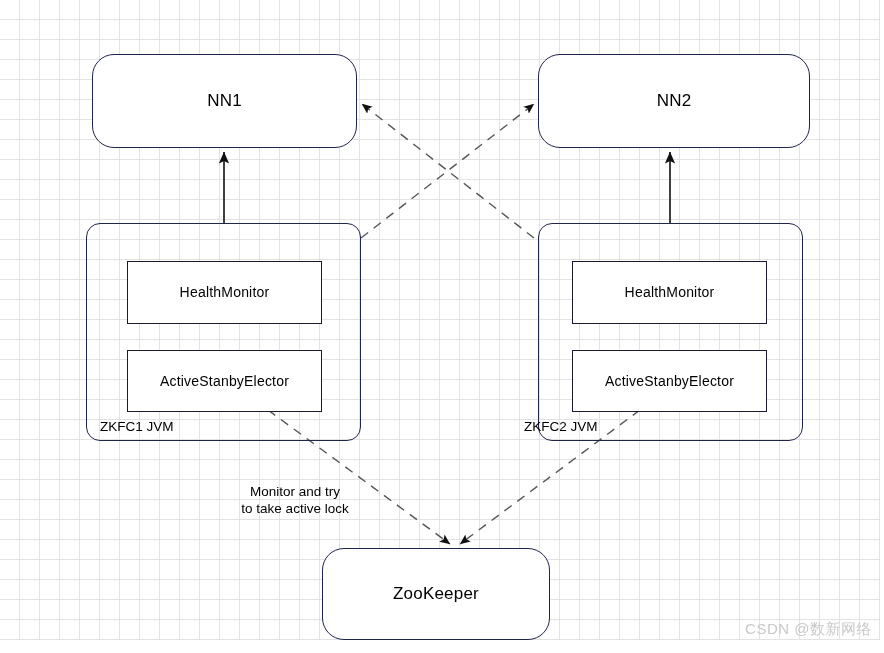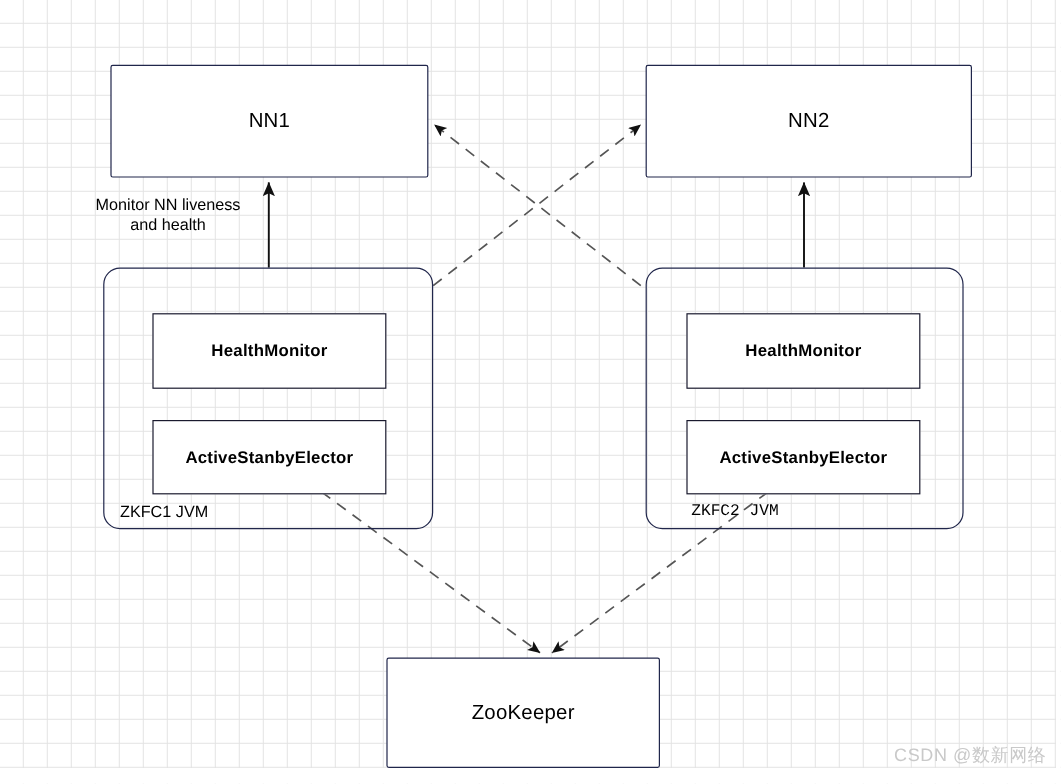--- a/index.html
+++ b/index.html
@@ -45,22 +45,22 @@
   .node {
     position: absolute;
     box-sizing: border-box;
     background: #ffffff;
     border: 1.6px solid #20264b;
     display: flex;
     align-items: center;
     justify-content: center;
     color: #000000;
   }
-  .node.rounded { border-radius: 2px; }
-  .node.sharp   { border-radius: 0; border-width: 1.3px; border-color: #1a1a2e; font-weight: bold; }
+  .node.rounded { border-radius: 22px; }
+  .node.sharp   { border-radius: 0; border-width: 1.3px; border-color: #1a1a2e; }
   .node-label {
     font-size: 17px;
     line-height: 1.2;
     letter-spacing: .2px;
     white-space: nowrap;
   }
   .node-label.small { font-size: 14px; }
   .container-node {
     position: absolute;
     box-sizing: border-box;
@@ -133,37 +133,37 @@
 
   <div class="node sharp" style="left:127px; top:261px; width:195px; height:63px;">
     <span class="node-label small">HealthMonitor</span>
   </div>
 
   <div class="node sharp" style="left:127px; top:350px; width:195px; height:62px;">
     <span class="node-label small">ActiveStanbyElector</span>
   </div>
 
   <div class="container-node" style="left:538px; top:223px; width:265px; height:218px;"></div>
-  <div class="container-caption" style="left:576px; top:419px;font-family:Liberation Mono, monospace;">ZKFC2 JVM</div>
+  <div class="container-caption" style="left:524px; top:419px;">ZKFC2 JVM</div>
 
   <div class="node sharp" style="left:572px; top:261px; width:195px; height:63px;">
     <span class="node-label small">HealthMonitor</span>
   </div>
 
   <div class="node sharp" style="left:572px; top:350px; width:195px; height:62px;">
     <span class="node-label small">ActiveStanbyElector</span>
   </div>
 
   <div class="node rounded" style="left:322px; top:548px; width:228px; height:92px;">
     <span class="node-label">ZooKeeper</span>
   </div>
 
-  <div class="edge-label" style="left:40px; top:162px; width:200px;">Monitor NN liveness
-and health</div>
 
 
+  <div class="edge-label" style="left:200px; top:483px; width:190px;">Monitor and try
+to take active lock</div>
 
   <div class="edge-mask-bottom"></div>
   <div class="edge-mask-right"></div>
 
   <div class="watermark">CSDN @数新网络</div>
 
 </div>
 
 </body></html>

